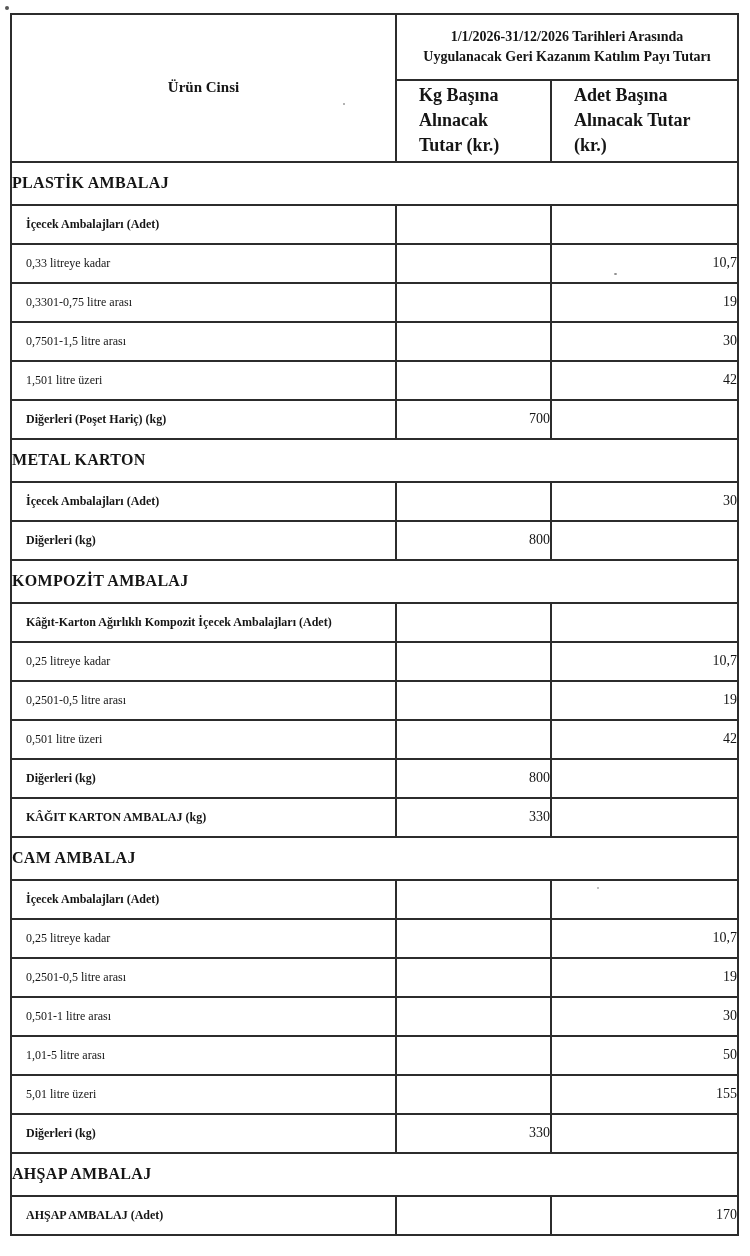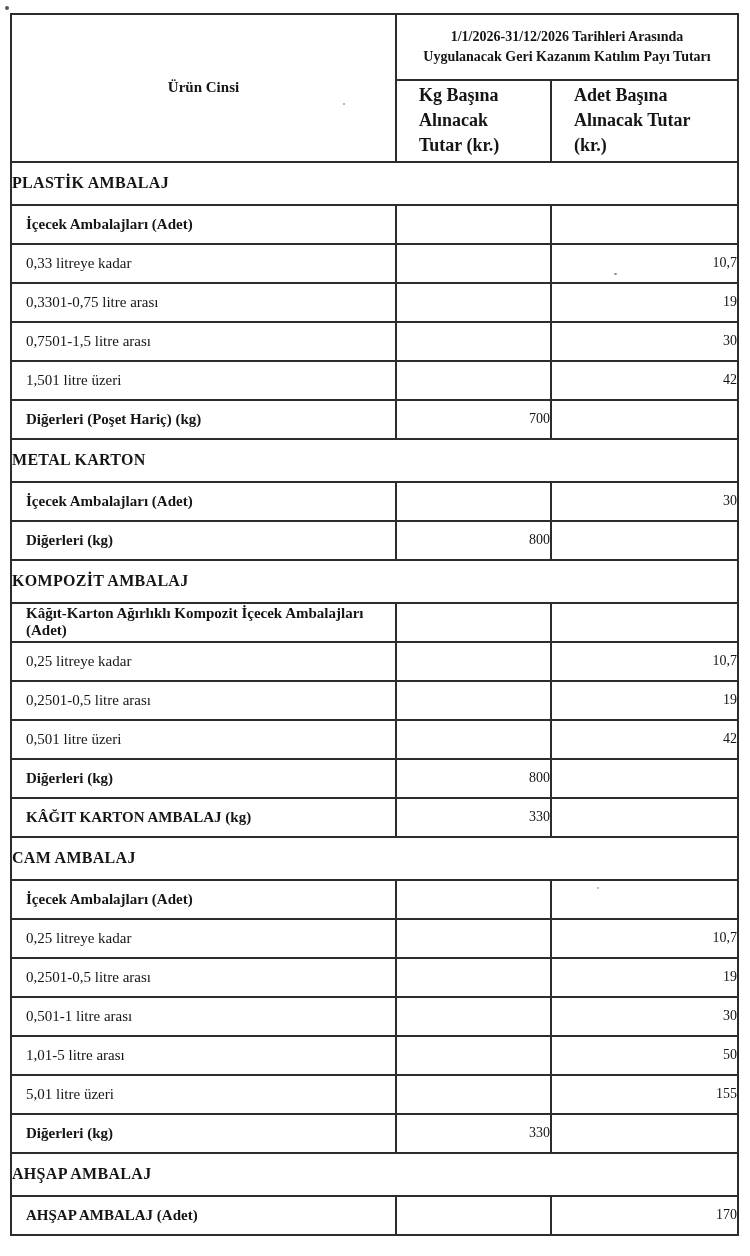--- a/index.html
+++ b/index.html
@@ -69,21 +69,21 @@
     text-align: left;
     vertical-align: middle;
     letter-spacing: 0.3px;
   }
   
   tr.data-row td {
     height: 37px;
     vertical-align: middle;
   }
   td.label-cell {
-    font-size: 15px;
+    font-size: 12px;
     text-align: left;
     padding-left: 14px;
     padding-right: 6px;
   }
   tr.row-bold td.label-cell {
     font-weight: bold;
   }
   td.value-cell {
     font-size: 14px;
     text-align: right;

